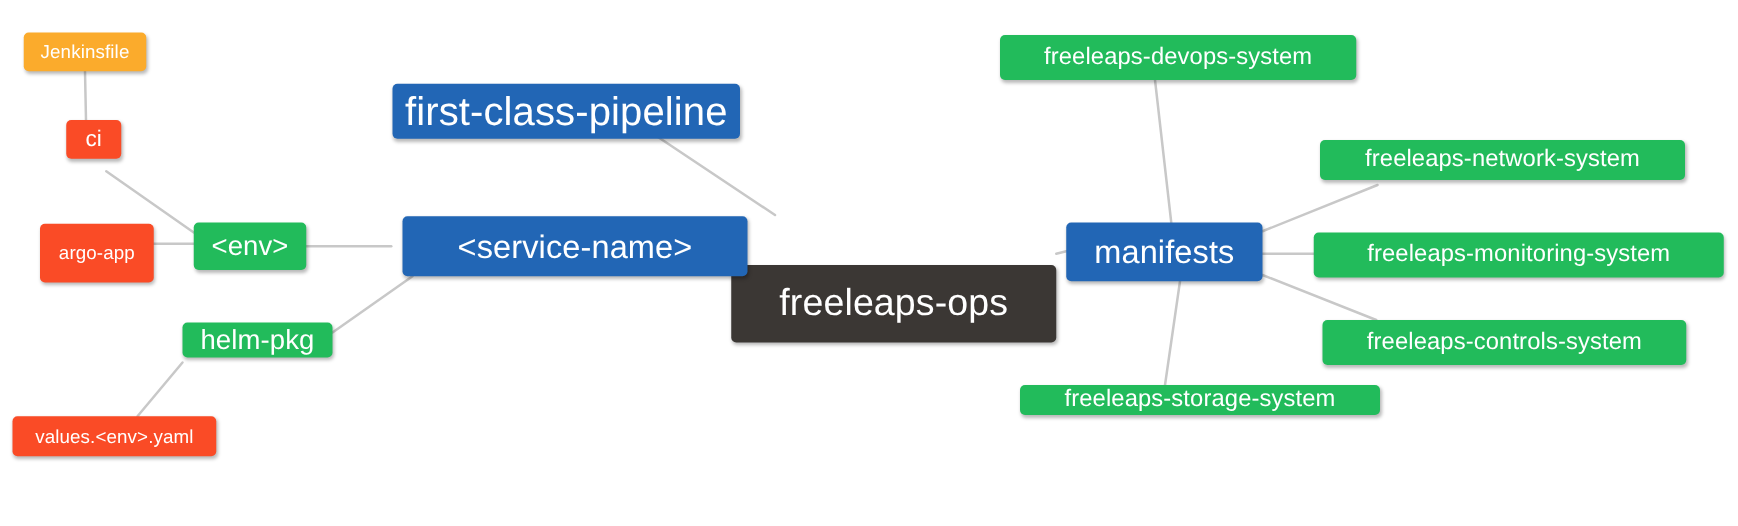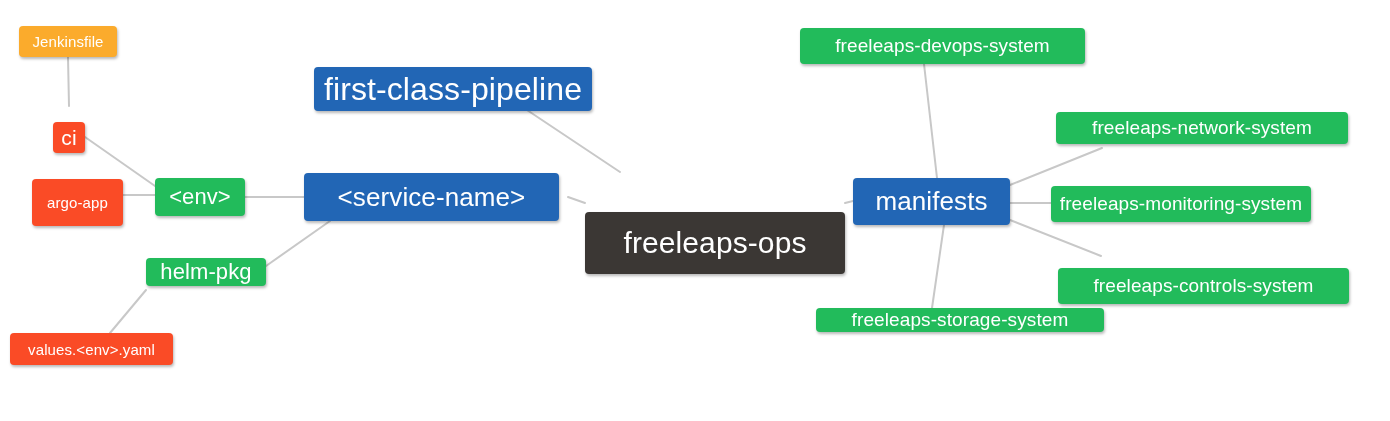--- a/index.html
+++ b/index.html
@@ -56,28 +56,28 @@
       <line x1="69" y1="106" x2="68" y2="57" stroke="#c8c8c8" stroke-width="2" stroke-linecap="round"></line>
       <line x1="146" y1="290" x2="110" y2="333" stroke="#c8c8c8" stroke-width="2" stroke-linecap="round"></line>
       <line x1="937" y1="178" x2="924" y2="64" stroke="#c8c8c8" stroke-width="2" stroke-linecap="round"></line>
       <line x1="1010" y1="185" x2="1102" y2="148" stroke="#c8c8c8" stroke-width="2" stroke-linecap="round"></line>
       <line x1="1010" y1="203" x2="1051" y2="203" stroke="#c8c8c8" stroke-width="2" stroke-linecap="round"></line>
       <line x1="1010" y1="220" x2="1101" y2="256" stroke="#c8c8c8" stroke-width="2" stroke-linecap="round"></line>
       <line x1="944" y1="225" x2="932" y2="308" stroke="#c8c8c8" stroke-width="2" stroke-linecap="round"></line>
     </svg>
   <div id="node-layer">
       <div class="node n-root" style="left: 585px; top: 172px; width: 260px; height: 62px; font-size: 30px;">freeleaps-ops</div>
-      <div class="node n-blue" style="left: 304px; top: 173px; width: 255px; height: 48px; font-size: 26px;">&lt;service-name&gt;</div>
+      <div class="node n-blue" style="left: 322px; top: 173px; width: 276px; height: 48px; font-size: 26px;">&lt;service-name&gt;</div>
       <div class="node n-blue" style="left: 314px; top: 38px; width: 278px; height: 44px; font-size: 32px; margin-top: 29px;">first-class-pipeline</div>
       <div class="node n-blue" style="left: 853px; top: 178px; width: 157px; height: 47px; font-size: 26px;">manifests</div>
       <div class="node n-green" style="left: 155px; top: 178px; width: 90px; height: 38px; font-size: 22px;">&lt;env&gt;</div>
       <div class="node n-green" style="left: 146px; top: 258px; width: 120px; height: 28px; font-size: 22px;">helm-pkg</div>
-      <div class="node n-red" style="left: 53px; top: 122px; width: 32px; height: 31px; font-size: 21px;">ci</div>
+      <div class="node n-red" style="left: 53px; top: 96px; width: 44px; height: 31px; font-size: 18px;">ci</div>
       <div class="node n-orange" style="left: 19px; top: 26px; width: 98px; height: 31px; font-size: 15px;">Jenkinsfile</div>
       <div class="node n-red" style="left: 32px; top: 179px; width: 91px; height: 47px; font-size: 15px;">argo-app</div>
       <div class="node n-red" style="left: 10px; top: 333px; width: 163px; height: 32px; font-size: 15px;">values.&lt;env&gt;.yaml</div>
       <div class="node n-green" style="left: 800px; top: 28px; width: 285px; height: 36px; font-size: 19px;">freeleaps-devops-system</div>
       <div class="node n-green" style="left: 1056px; top: 112px; width: 292px; height: 32px; font-size: 19px;">freeleaps-network-system</div>
-      <div class="node n-green" style="left: 1051px; top: 186px; width: 260px; height: 36px; font-size: 19px;">freeleaps-monitoring-system</div>
-      <div class="node n-green" style="left: 1058px; top: 256px; width: 291px; height: 36px; font-size: 19px; margin-top: 12px;">freeleaps-controls-system</div>
+      <div class="node n-green" style="left: 1051px; top: 186px; width: 328px; height: 36px; font-size: 19px;">freeleaps-monitoring-system</div>
+      <div class="node n-green" style="left: 1058px; top: 256px; width: 291px; height: 36px; font-size: 19px;">freeleaps-controls-system</div>
       <div class="node n-green" style="left: 816px; top: 308px; width: 288px; height: 24px; font-size: 19px;">freeleaps-storage-system</div>
     </div>
 </div>
 
 </body></html>

